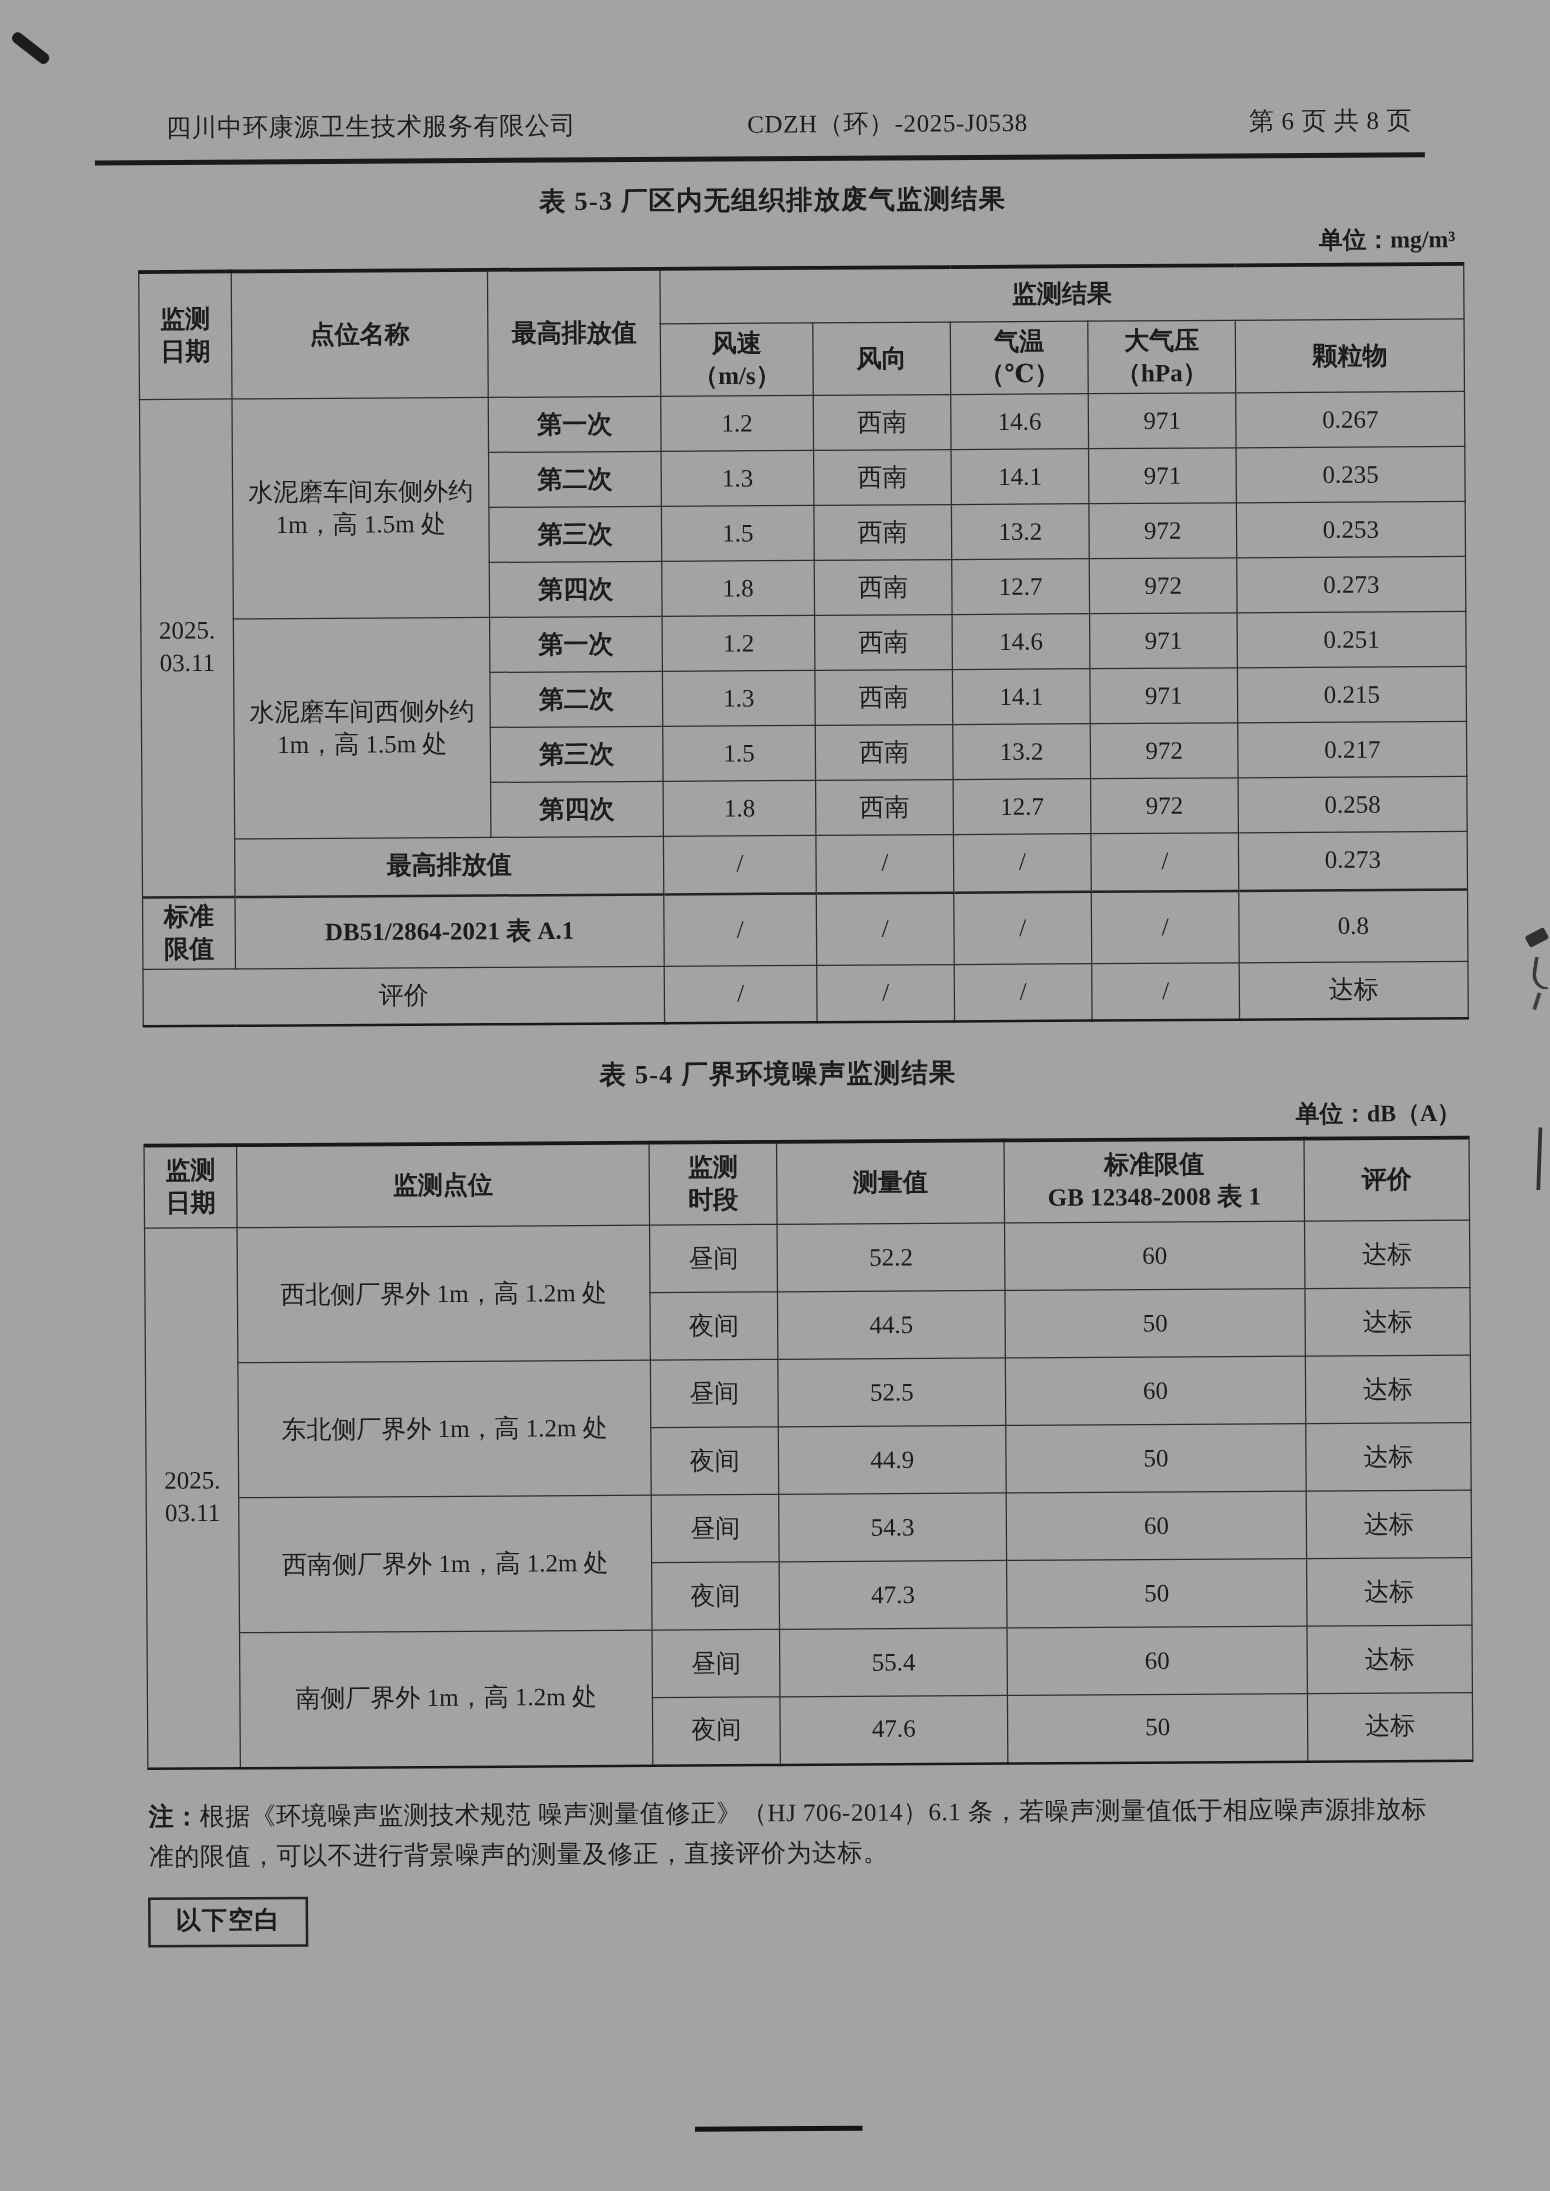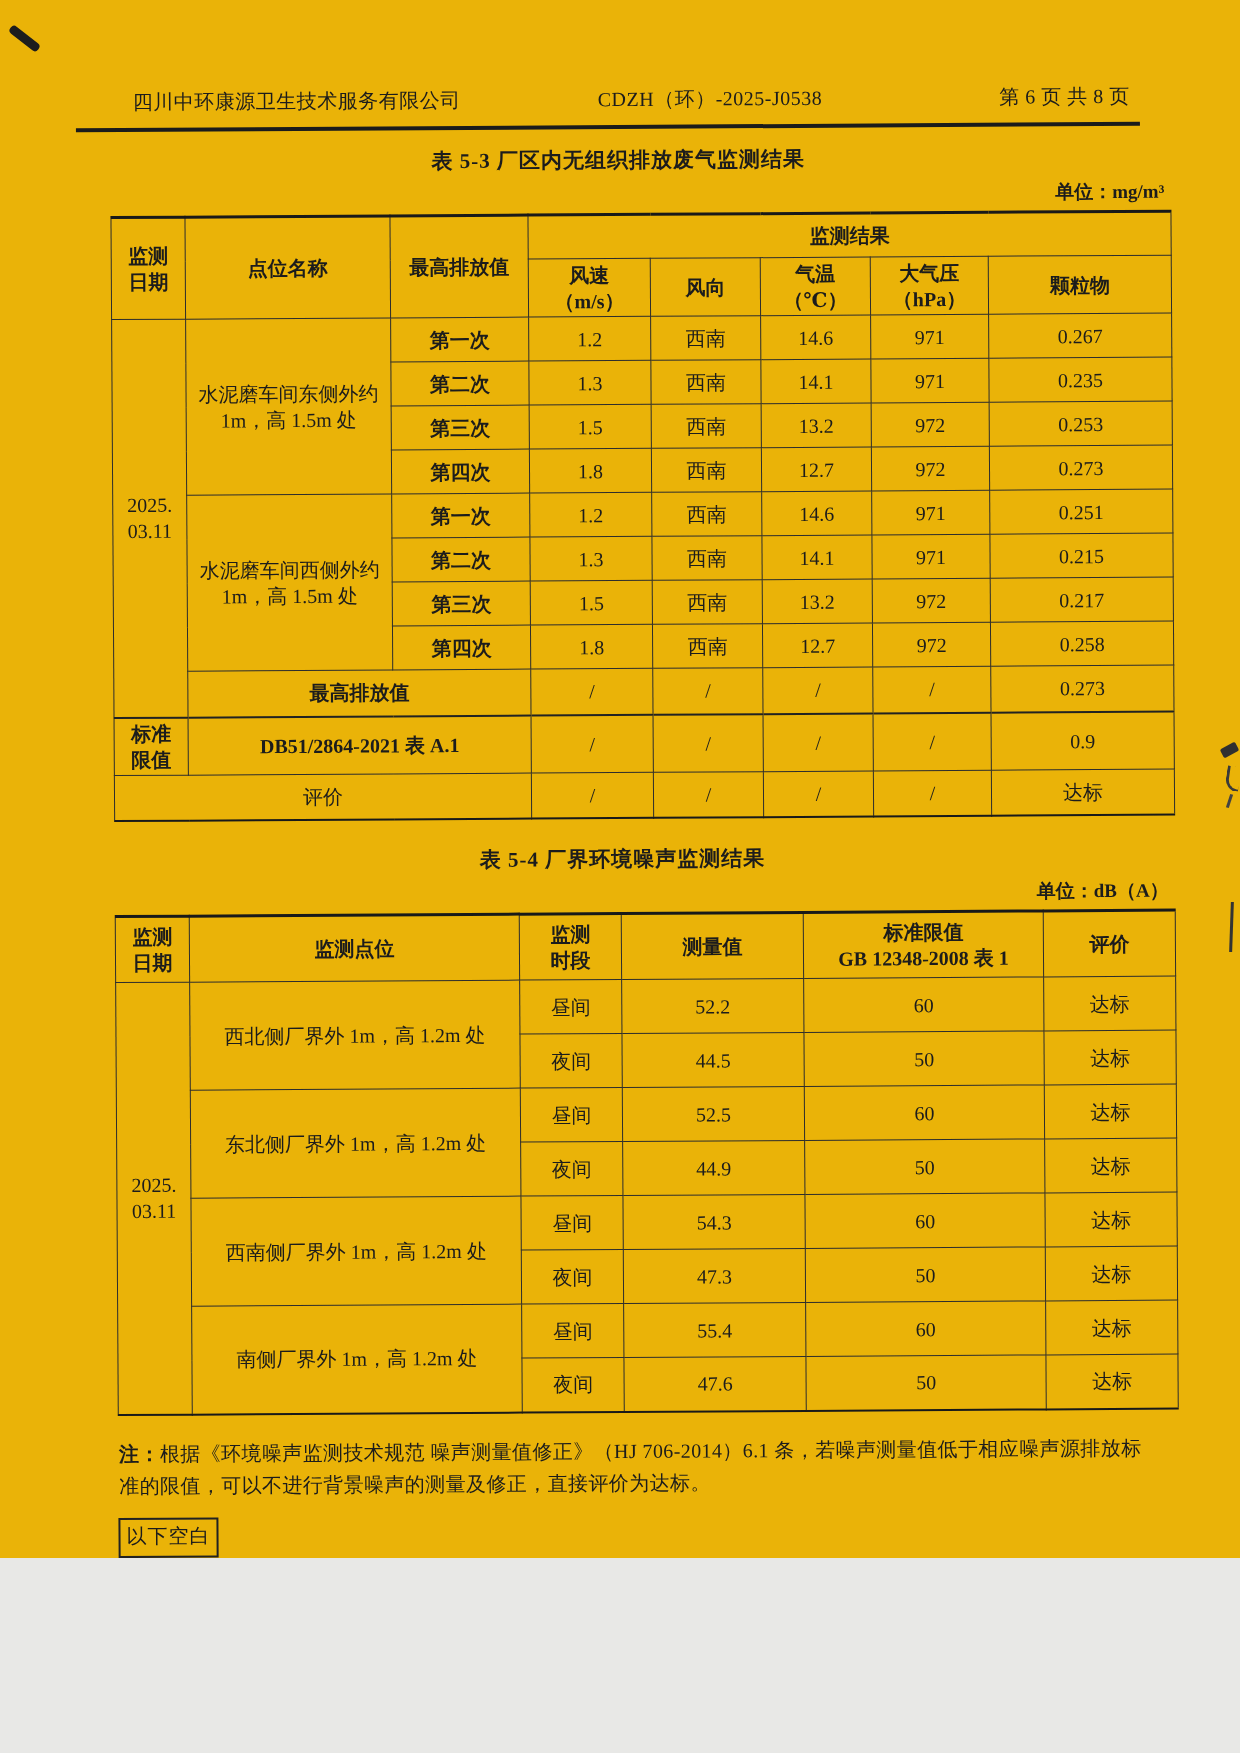--- a/index.html
+++ b/index.html
@@ -1,20 +1,20 @@
 <!DOCTYPE html>
 <html><head>
 <meta charset="utf-8">
 <style>
   html,body{margin:0;padding:0;background:#e8e8e6;}
   .page{
     position:relative;
-    width:1240px;height:1558px;
+    width:1240px;height:1753px;
     margin:0 auto;
-    background:#eab308;
+    background:#a3a3a3;
     overflow:hidden;
     font-family:"Liberation Serif","DejaVu Serif",serif;
     color:#1c1c1c;
   }
   .scan{position:absolute;left:0;top:0;width:1240px;transform:rotate(-0.35deg);transform-origin:50% 30%;}
 
   
   .doc-header{display:flex;justify-content:space-between;align-items:flex-end;
     margin:86px 108px 0 135px;font-size:20px;letter-spacing:0.5px;}
   .doc-header .mid{margin-left:-40px;}
@@ -35,21 +35,21 @@
   .t td.b{font-weight:bold;}
   tr.h1{height:44px;} tr.h2{height:58px;} tr.dr{height:44px;}
   tr.sum{height:46px;} tr.lim{height:55px;} tr.ev{height:46px;}
   tr.lim th,tr.lim td{border-top:2.6px solid #222;}
   .t54 tr.h{height:66px;} .t54 tr.r{height:54px;}
 
   
   .note{margin:22px 100px 0 113px;font-size:20px;line-height:1.62;letter-spacing:0.4px;}
   .note .nb{font-weight:bold;}
   .blank-box{display:inline-block;margin:16px 0 0 112px;border:2px solid #222;
-    padding:3px 6px 6px;font-size:20px;letter-spacing:1px;}
+    padding:3px 20px 6px;font-size:20px;letter-spacing:1px;font-weight:bold;}
 
   
   .artifact{position:absolute;pointer-events:none;}
   .a-corner{left:7px;top:34px;width:35px;height:9px;background:#1d1d1d;border-radius:4px;transform:rotate(38deg);}
   .a-blob{left:1221px;top:745px;width:17px;height:10px;background:#303030;border-radius:2px;transform:rotate(-28deg);}
   .a-curve{left:1226px;top:766px;width:11px;height:23px;border-left:3px solid #3a3a3a;
     border-bottom:2px solid #3a3a3a;border-radius:0 0 0 12px;transform:rotate(8deg);}
   .a-tick{left:1228px;top:794px;width:3px;height:14px;background:#424242;transform:rotate(18deg);}
   .a-vline{left:1230px;top:902px;width:3px;height:50px;background:#333;transform:rotate(2deg);}
   .a-bottomline{left:556px;top:1701px;width:134px;height:4px;background:#141414;transform:rotate(-0.4deg);}
@@ -181,21 +181,21 @@
         <td>0.273</td>
       </tr>
       <tr class="lim">
         <th>标准
 限值</th>
         <td colspan="2" class="b">DB51/2864-2021 表 A.1</td>
         <td>/</td>
         <td>/</td>
         <td>/</td>
         <td>/</td>
-        <td>0.9</td>
+        <td>0.8</td>
       </tr>
       <tr class="ev">
         <td colspan="3">评价</td>
         <td>/</td>
         <td>/</td>
         <td>/</td>
         <td>/</td>
         <td>达标</td>
       </tr>
     </tbody>

